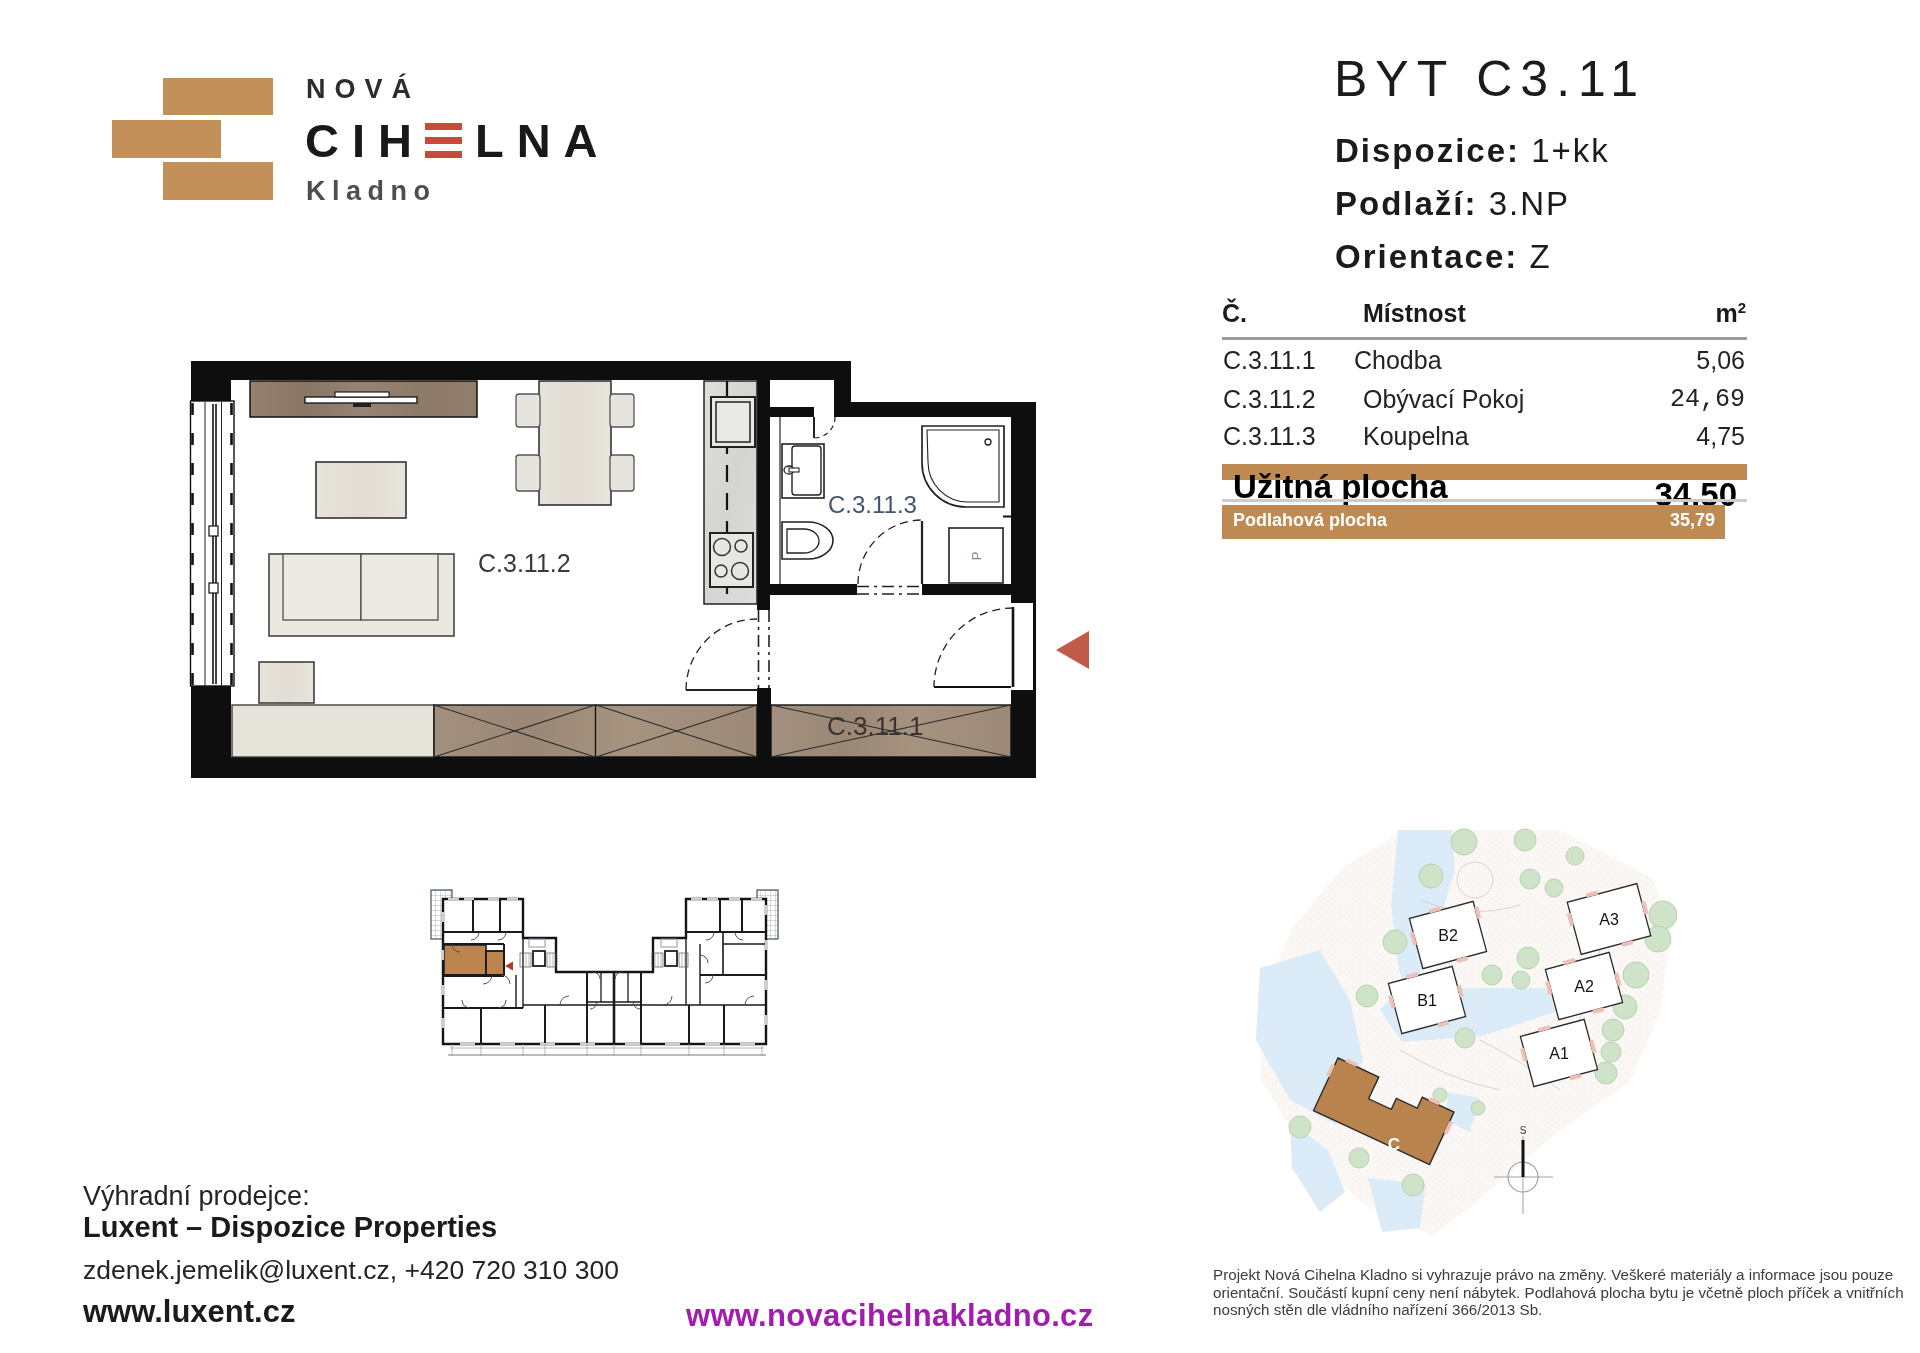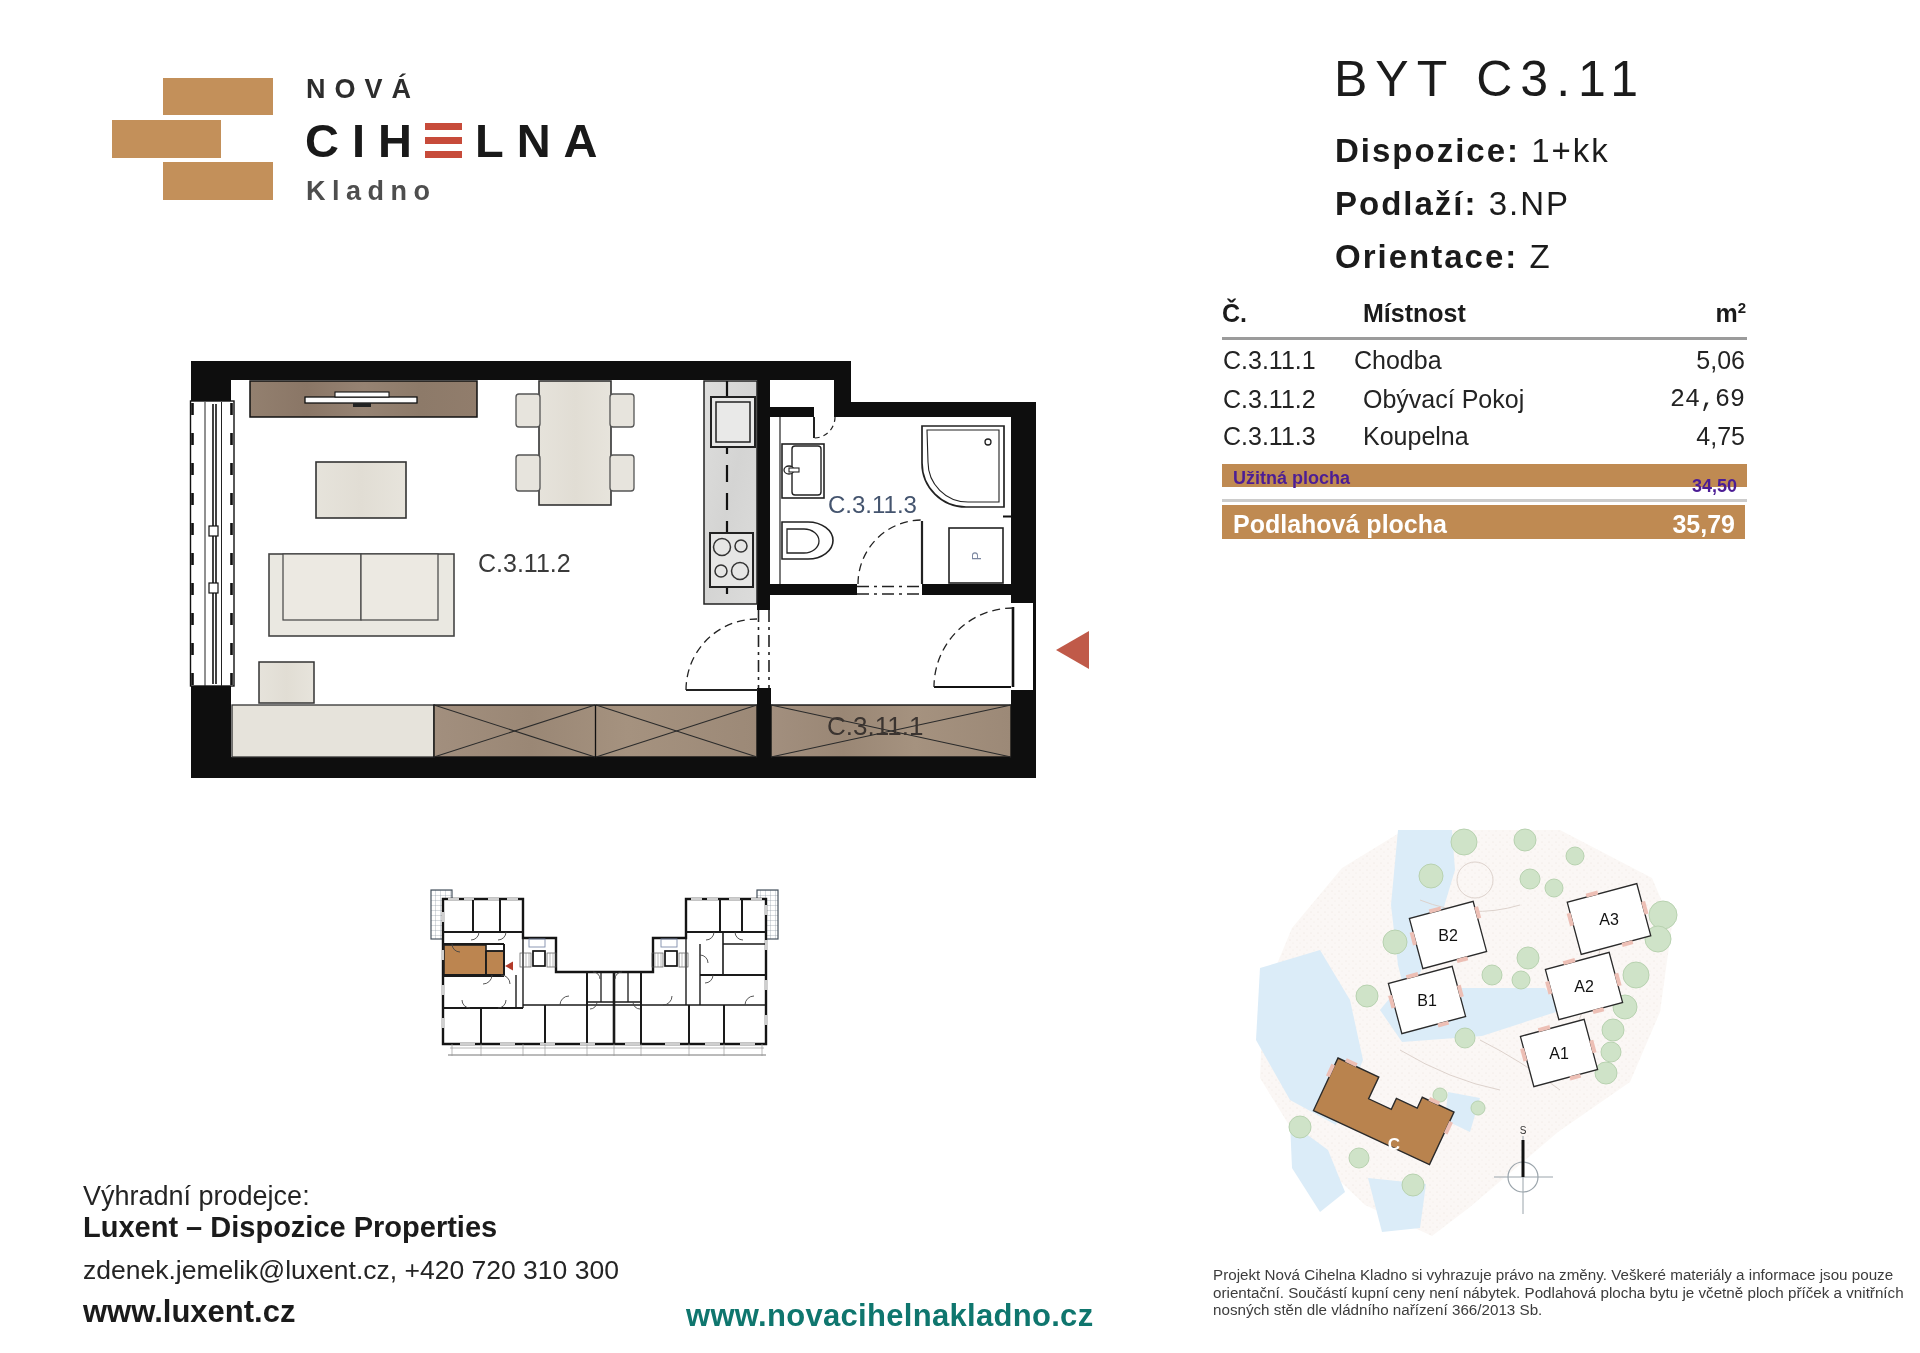--- a/index.html
+++ b/index.html
@@ -49,28 +49,28 @@
   <span class="abs" style="left:141px;top:0;">Obývací Pokoj</span>
   <span class="abs" style="right:2px;top:0;font-family:Liberation Mono, monospace;">24,69</span>
 </div>
 
 <div class="abs" style="left:1222px;top:422px;width:525px;font-size:25px;color:#232323;">
   <span class="abs" style="left:1px;top:0;">C.3.11.3</span>
   <span class="abs" style="left:141px;top:0;">Koupelna</span>
   <span class="abs" style="right:2px;top:0;">4,75</span>
 </div>
 
-<div class="abs" style="left:1222px;top:464px;width:525px;height:23px;background:#bf8a52;color:#4c1d95;font-size:18px;font-weight:bold;">
+<div class="abs" style="left:1222px;top:464px;width:525px;height:16px;background:#bf8a52;color:#000000;font-size:33px;font-weight:bold;">
   <span class="abs" style="left:11px;top:4px;">Užitná plocha</span>
   <span class="abs" style="right:10px;top:12px;">34,50</span>
 </div>
 
 <div class="abs" style="left:1222px;top:499px;width:525px;height:3px;background:#cccccc;"></div>
 
-<div class="abs" style="left:1222px;top:505px;width:503px;height:34px;background:#bf8a52;color:#ffffff;font-size:25px;font-weight:bold;padding-left:20px;">
+<div class="abs" style="left:1222px;top:505px;width:503px;height:34px;background:#bf8a52;color:#ffffff;font-size:18px;font-weight:bold;">
   <span class="abs" style="left:11px;top:5px;">Podlahová plocha</span>
   <span class="abs" style="right:10px;top:5px;margin-left:16px;">35,79</span>
 </div>
 
 <svg class="abs" style="left:0;top:0;" width="1920" height="1353" viewBox="0 0 1920 1353">
 <defs>
   <pattern id="grid" width="5" height="5" patternUnits="userSpaceOnUse">
     <path d="M5,0 H0 V5" fill="none" stroke="#8f9aa6" stroke-width="0.7"></path>
   </pattern>
   <pattern id="speck" width="7" height="7" patternUnits="userSpaceOnUse">
@@ -504,15 +504,15 @@
 </svg>
 
 <div class="abs" style="left:83px;top:1181px;font-size:27px;color:#242424;">Výhradní prodejce:</div>
 
 <div class="abs" style="left:83px;top:1211px;font-size:29px;font-weight:bold;color:#1b1b1b;">Luxent – Dispozice Properties</div>
 
 <div class="abs" style="left:83px;top:1255px;font-size:26.5px;color:#242424;">zdenek.jemelik@luxent.cz, +420 720 310 300</div>
 
 <div class="abs" style="left:83px;top:1294px;font-size:31px;font-weight:bold;color:#1b1b1b;">www.luxent.cz</div>
 
-<div class="abs" style="left:686px;top:1298px;font-size:31px;font-weight:bold;letter-spacing:0.3px;color:#0f766e;">www.novacihelnakladno.cz</div>
+<div class="abs" style="left:686px;top:1298px;font-size:31px;font-weight:bold;letter-spacing:0.3px;color:#a21caf;">www.novacihelnakladno.cz</div>
 
 <div class="abs" style="left:1213px;top:1266px;width:706px;font-size:15.2px;line-height:17.7px;color:#3c3c3c;">Projekt Nová Cihelna Kladno si vyhrazuje právo na změny. Veškeré materiály a informace jsou pouze orientační. Součástí kupní ceny není nábytek. Podlahová plocha bytu je včetně ploch příček a vnitřních nosných stěn dle vládního nařízení 366/2013 Sb.</div>
 
 </body></html>

